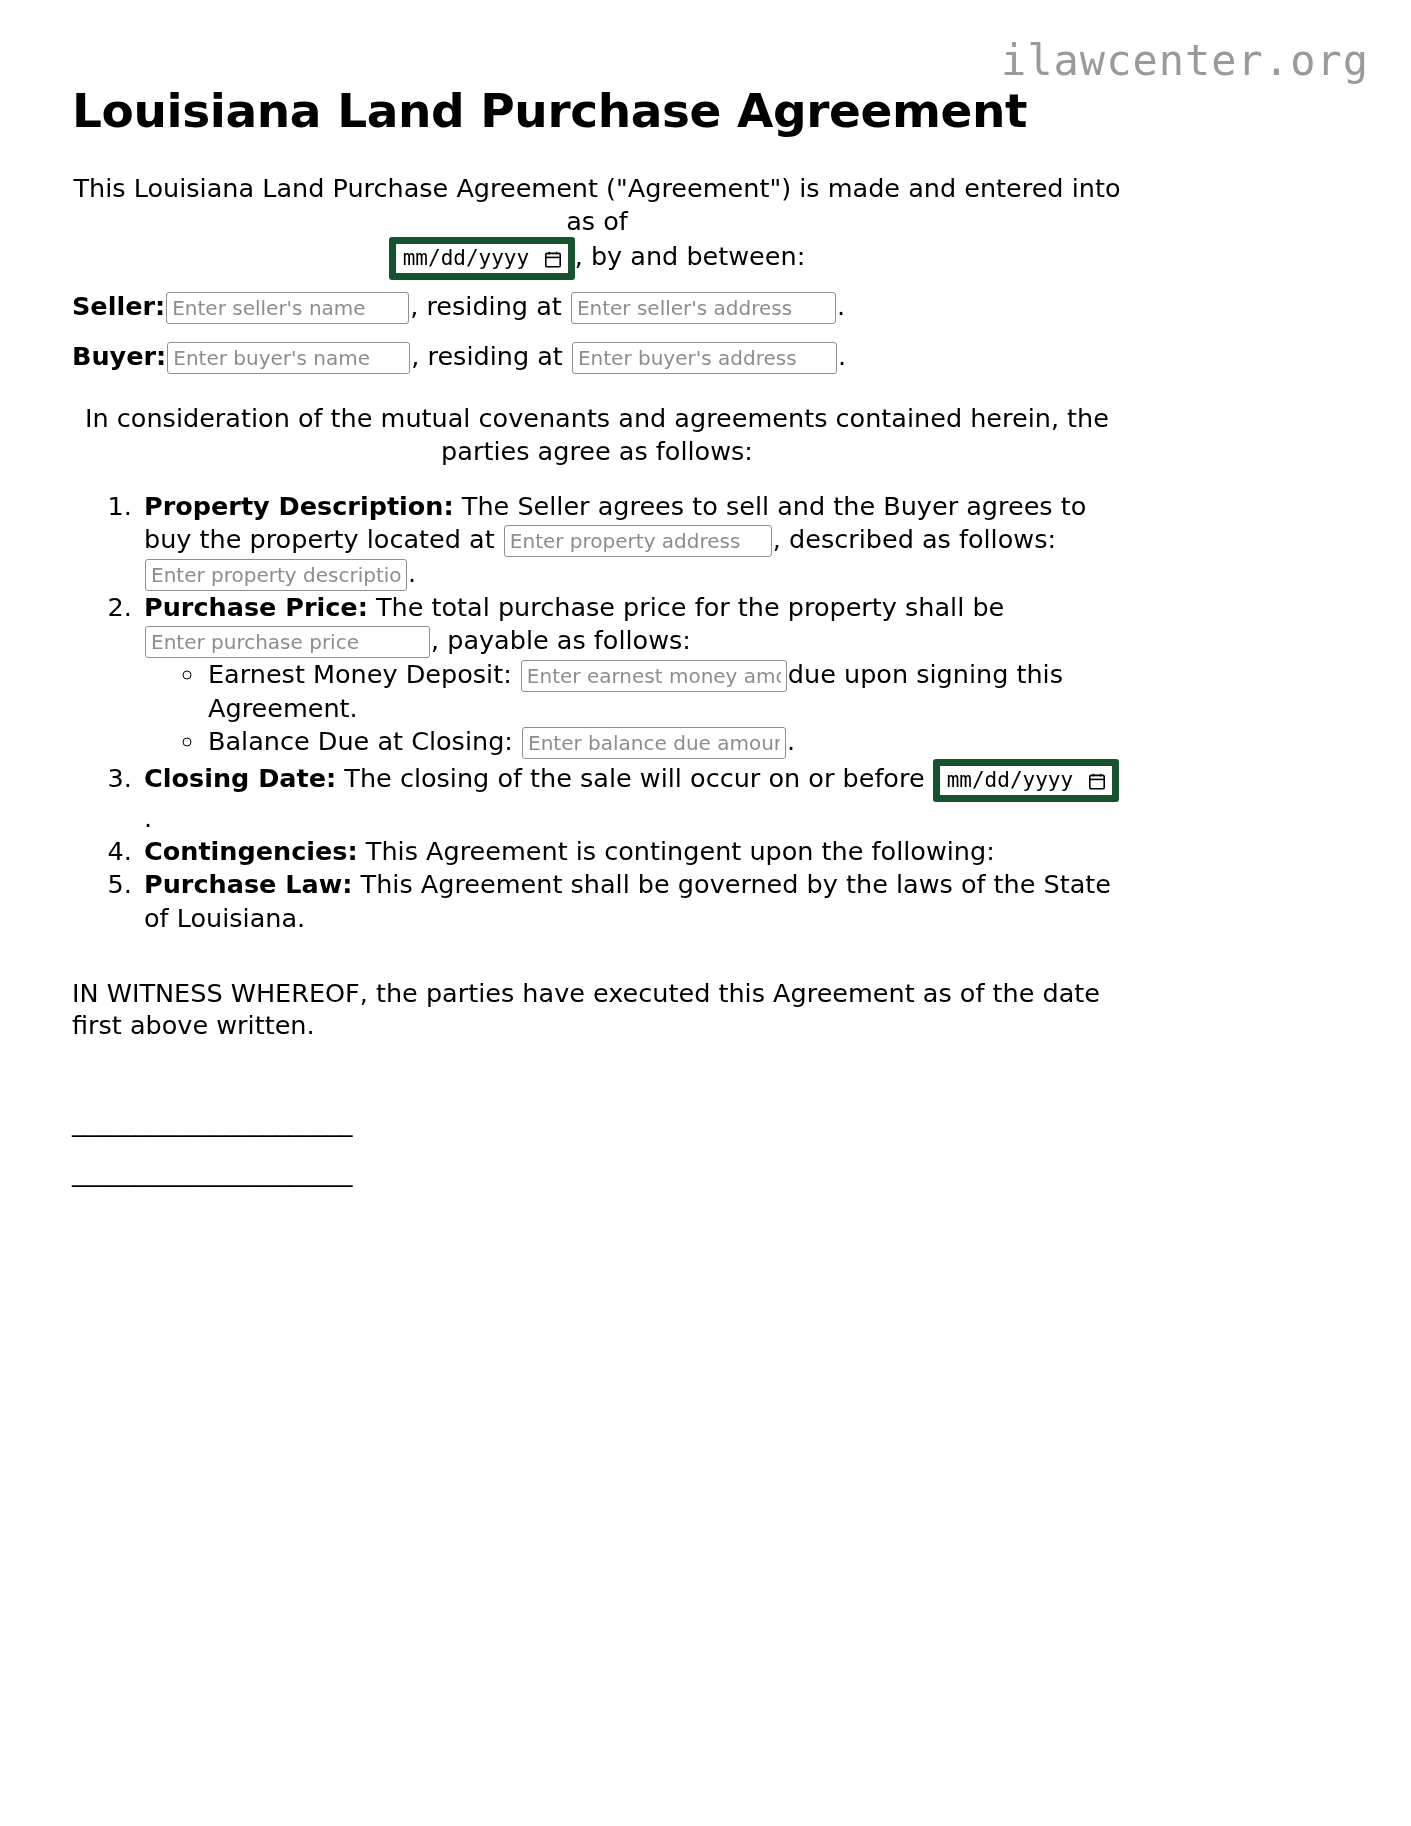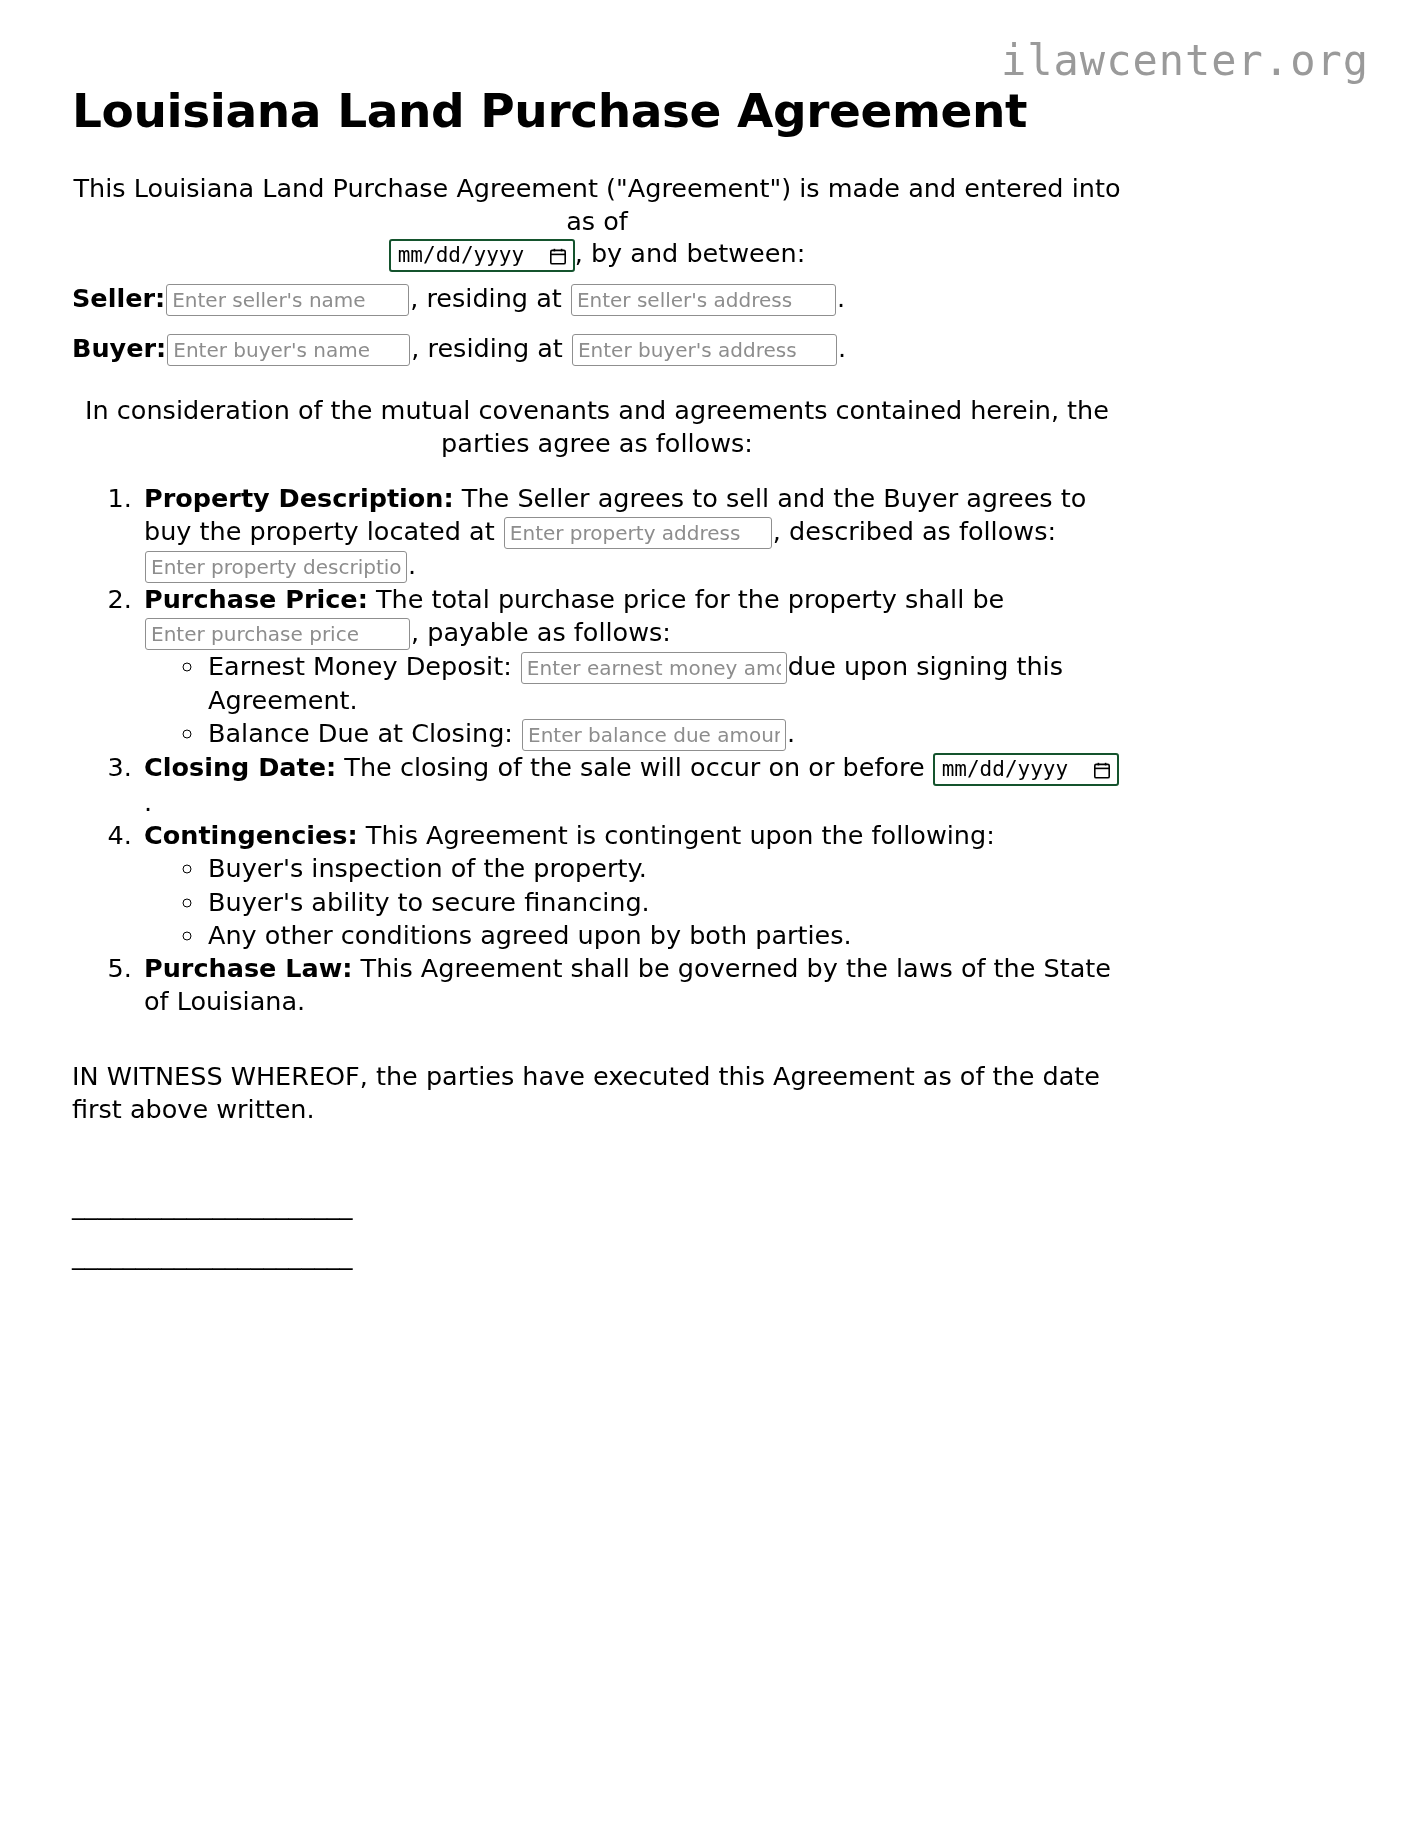--- a/index.html
+++ b/index.html
@@ -78,29 +78,29 @@
     margin: 0 1px;
   }
   input[type="text"]::placeholder {
     color: #8d8d8d;
     opacity: 1;
   }
   .in-name { width: 243px; }
   .in-addr { width: 265px; }
   .in-prop-addr { width: 268px; }
   .in-prop-desc { width: 262px; }
-  .in-price { width: 265px; }
+  .in-price { width: 285px; }
   .in-earnest { width: 266px; }
   .in-balance { width: 264px; }
 
   .date-field {
     display: inline-flex;
     align-items: center;
     justify-content: space-between;
-    border: 2px solid #14532d;
+    border: 7px solid #14532d;
     border-radius: 3px;
     background: #fff;
     padding: 3px 7px 3px 7px;
     width: 186px;
     box-sizing: border-box;
     vertical-align: baseline;
     font-family: "DejaVu Sans Mono", monospace;
     font-size: 21px;
     color: #000;
     line-height: 1.1;
@@ -246,25 +246,20 @@
             </span>
           </span><span>.</span>
         </span>
       </li>
 
       <li>
         <span class="li-body">
           <span class="b">Contingencies:</span>
           <span>This Agreement is contingent upon the following:</span>
         </span>
-        <ul class="sub-list">
-          <li>Buyer's inspection of the property.</li>
-          <li>Buyer's ability to secure financing.</li>
-          <li>Any other conditions agreed upon by both parties.</li>
-        </ul>
       </li>
 
       <li>
         <span class="li-body">
           <span class="b">Purchase Law:</span>
           <span>This Agreement shall be governed by the laws of the State of Louisiana.</span>
         </span>
       </li>
 
     </ol>

